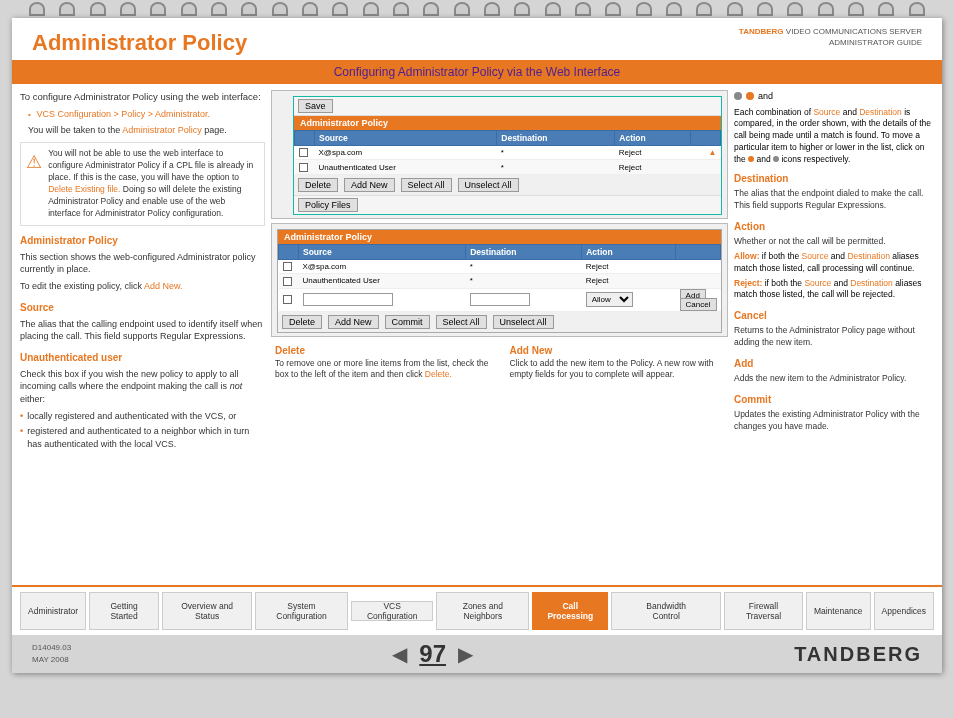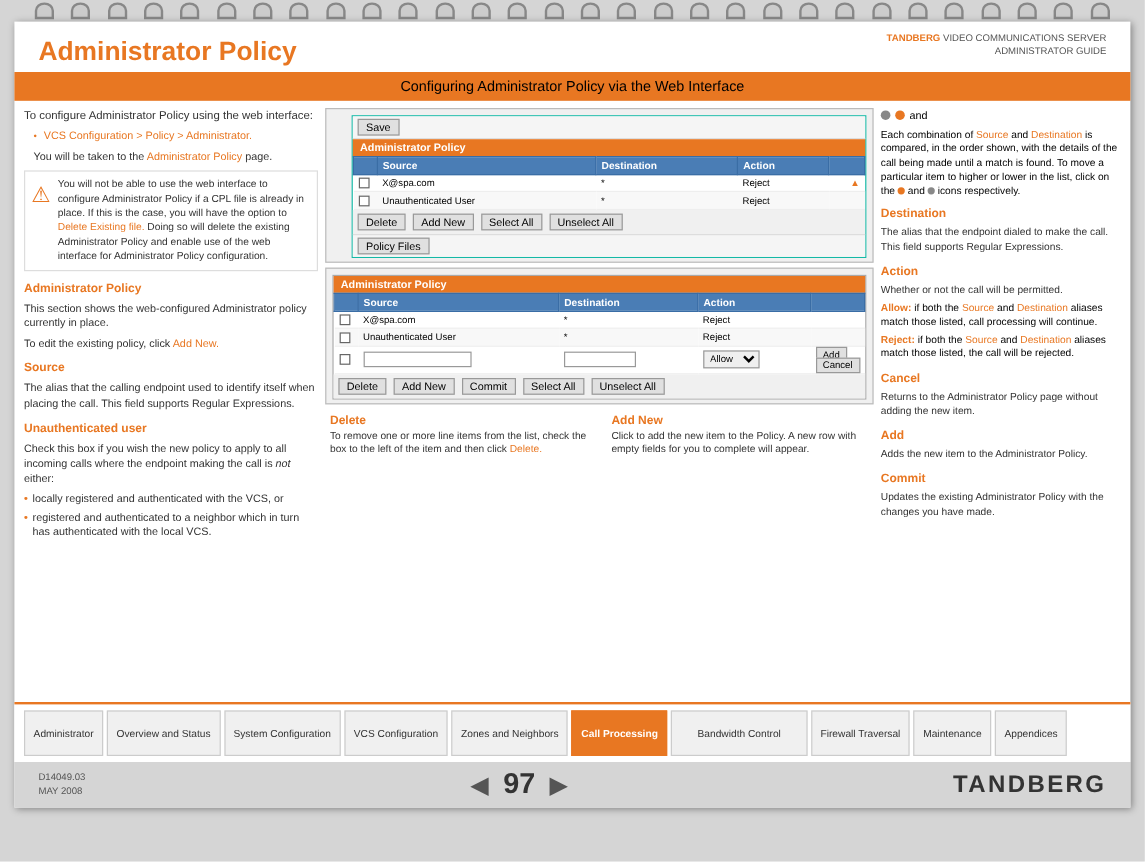--- a/index.html
+++ b/index.html
@@ -36,21 +36,21 @@
     }
     .doc-branding span {
       color: #e87722;
       font-weight: bold;
       font-size: 8px;
     }
 
     
     .orange-banner {
       background: #e87722;
-      color: #000000;
+      color: #4c1d95;
       text-align: center;
       padding: 5px;
       font-size: 12px;
       margin: 0 0 0 0;
     }
 
     
     .left-col {
       width: 245px;
       flex-shrink: 0;
@@ -462,38 +462,39 @@
         <div class="right-section">
           <div class="right-section-title">Commit</div>
           <div class="right-section-text">Updates the existing Administrator Policy with the changes you have made.</div>
         </div>
       </div>
 
     </div>
 
     <div style="position:absolute; bottom:38px; left:0; right:0; height:50px; background:#fff; border-top:2px solid #e87722; display:flex; align-items:center; padding:4px 8px; gap:3px;">
       <div style="padding:3px 7px; font-size:8.5px; color:#333; text-align:center; border:1px solid #ccc; background:#f0f0f0; cursor:pointer; height:38px; display:flex; align-items:center; justify-content:center;">Administrator</div>
+      <div style="padding:3px 7px; font-size:8.5px; color:#333; text-align:center; border:1px solid #ccc; background:#f0f0f0; cursor:pointer; height:38px; display:flex; align-items:center; justify-content:center;">Getting Started</div>
       <div style="padding:3px 7px; font-size:8.5px; color:#333; text-align:center; border:1px solid #ccc; background:#f0f0f0; cursor:pointer; height:38px; display:flex; align-items:center; justify-content:center;">Overview and Status</div>
       <div style="padding:3px 7px; font-size:8.5px; color:#333; text-align:center; border:1px solid #ccc; background:#f0f0f0; cursor:pointer; height:38px; display:flex; align-items:center; justify-content:center;">System Configuration</div>
-      <div style="padding:3px 7px; font-size:8.5px; color:#333; text-align:center; border:1px solid #ccc; background:#f0f0f0; cursor:pointer; height:38px; display:flex; align-items:center; justify-content:center;">VCS Configuration</div>
+      <div style="padding:3px 7px; font-size:8.5px; color:#333; text-align:center; border:1px solid #ccc; background:#f0f0f0; cursor:pointer; height:20px; display:flex; align-items:center; justify-content:center;">VCS Configuration</div>
       <div style="padding:3px 7px; font-size:8.5px; color:#333; text-align:center; border:1px solid #ccc; background:#f0f0f0; cursor:pointer; height:38px; display:flex; align-items:center; justify-content:center;">Zones and Neighbors</div>
       <div style="padding:3px 7px; font-size:8.5px; color:#fff; text-align:center; border:1px solid #e87722; background:#e87722; cursor:pointer; height:38px; display:flex; align-items:center; justify-content:center; font-weight:bold;">Call Processing</div>
       <div style="padding:3px 21px; font-size:8.5px; color:#333; text-align:center; border:1px solid #ccc; background:#f0f0f0; cursor:pointer; height:38px; display:flex; align-items:center; justify-content:center;">Bandwidth Control</div>
       <div style="padding:3px 7px; font-size:8.5px; color:#333; text-align:center; border:1px solid #ccc; background:#f0f0f0; cursor:pointer; height:38px; display:flex; align-items:center; justify-content:center;">Firewall Traversal</div>
       <div style="padding:3px 7px; font-size:8.5px; color:#333; text-align:center; border:1px solid #ccc; background:#f0f0f0; cursor:pointer; height:38px; display:flex; align-items:center; justify-content:center;">Maintenance</div>
       <div style="padding:3px 7px; font-size:8.5px; color:#333; text-align:center; border:1px solid #ccc; background:#f0f0f0; cursor:pointer; height:38px; display:flex; align-items:center; justify-content:center;">Appendices</div>
     </div>
 
     <div style="position:absolute; bottom:0; left:0; right:0; height:38px; background:#d5d5d5; display:flex; align-items:center; justify-content:space-between; padding:0 20px;">
       <div style="font-size:8px; color:#555; line-height:1.5;">
         <div>D14049.03</div>
         <div>MAY 2008</div>
       </div>
       <div style="display:flex; align-items:center; gap:12px;">
         <span style="font-size:20px; color:#555; cursor:pointer;">◀</span>
-        <span style="font-size:24px; font-weight:bold; color:#333;">97</span>
+        <span style="font-size:24px; font-weight:bold; color:#333;text-decoration:underline;">97</span>
         <span style="font-size:20px; color:#555; cursor:pointer;">▶</span>
       </div>
       <div style="font-size:20px; font-weight:bold; color:#333; letter-spacing:2px;">TANDBERG</div>
     </div>
 
   </div>
 </div>
 
 </body></html>

